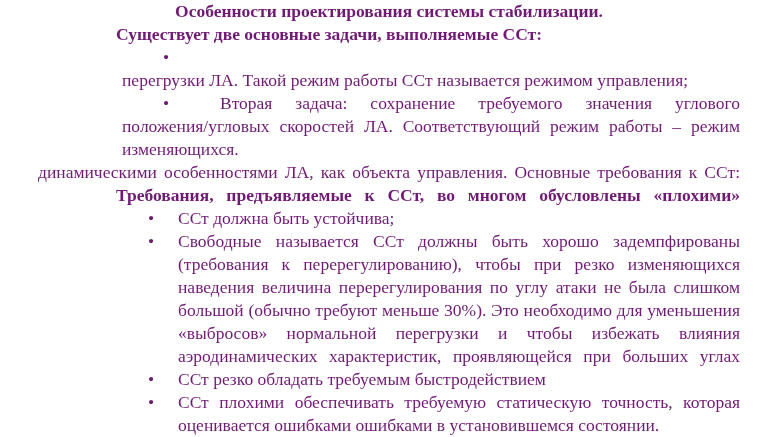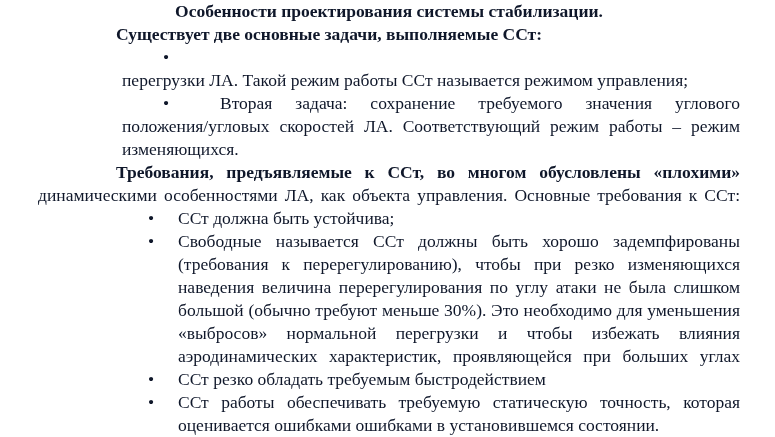--- a/index.html
+++ b/index.html
@@ -1,21 +1,21 @@
 <!DOCTYPE html>
 <html><head>
 <meta charset="utf-8">
 <style>
   html, body { margin: 0; padding: 0; background: #ffffff; }
   .page {
     width: 775px; height: 437px;
     box-sizing: border-box;
     padding: 0 35px 0 38px;
     background: #ffffff;
-    color: #0f172a;
+    color: #701a75;
     font-family: "Liberation Serif", serif;
     font-size: 17.5px;
     line-height: 23px;
     overflow: hidden;
   }
   .line { height: 23px; overflow: hidden; position: relative; white-space: normal; }
   .j { text-align: justify; text-align-last: justify; -moz-text-align-last: justify; }
   .title-line { text-align: center; font-weight: bold; }
   .ind-first  { padding-left: 78px; font-weight: bold; }   
   .task-first { padding-left: 182px; }  
@@ -38,38 +38,38 @@
     <span class="bullet b1">•</span>
   </div>
   <div class="line task-cont">перегрузки ЛА. Такой режим работы ССт называется режимом управления;</div>
 
   <div class="line j task-first">
     <span class="bullet b1">•</span><span>Вторая задача: сохранение требуемого значения углового</span>
   </div>
   <div class="line j task-cont">положения/угловых скоростей ЛА. Соответствующий режим работы – режим</div>
   <div class="line task-cont">изменяющихся.</div>
 
+  <div class="line j">динамическими особенностями ЛА, как объекта управления. Основные требования к ССт:</div>
   <div class="line j ind-first">Требования, предъявляемые к ССт, во многом обусловлены «плохими»</div>
-  <div class="line j">динамическими особенностями ЛА, как объекта управления. Основные требования к ССт:</div>
 
   <div class="line req-first">
     <span class="bullet b2">•</span><span>ССт должна быть устойчива;</span>
   </div>
 
   <div class="line j req-first">
     <span class="bullet b2">•</span><span>Свободные называется ССт должны быть хорошо задемпфированы</span>
   </div>
   <div class="line j req-cont">(требования к перерегулированию), чтобы при резко изменяющихся сигналах</div>
   <div class="line j req-cont">наведения величина перерегулирования по углу атаки не была слишком</div>
   <div class="line j req-cont">большой (обычно требуют меньше 30%). Это необходимо для уменьшения</div>
   <div class="line j req-cont">«выбросов» нормальной перегрузки и чтобы избежать влияния нелинейности</div>
   <div class="line j req-cont">аэродинамических характеристик, проявляющейся при больших углах атаки;</div>
 
   <div class="line req-first">
     <span class="bullet b2">•</span><span>ССт резко обладать требуемым быстродействием</span>
   </div>
 
   <div class="line j req-first">
-    <span class="bullet b2">•</span><span>ССт работы обеспечивать требуемую статическую точность, которая</span>
+    <span class="bullet b2">•</span><span>ССт плохими обеспечивать требуемую статическую точность, которая</span>
   </div>
   <div class="line req-cont">оценивается ошибками ошибками в установившемся состоянии.</div>
 
 </div>
 
 </body></html>

